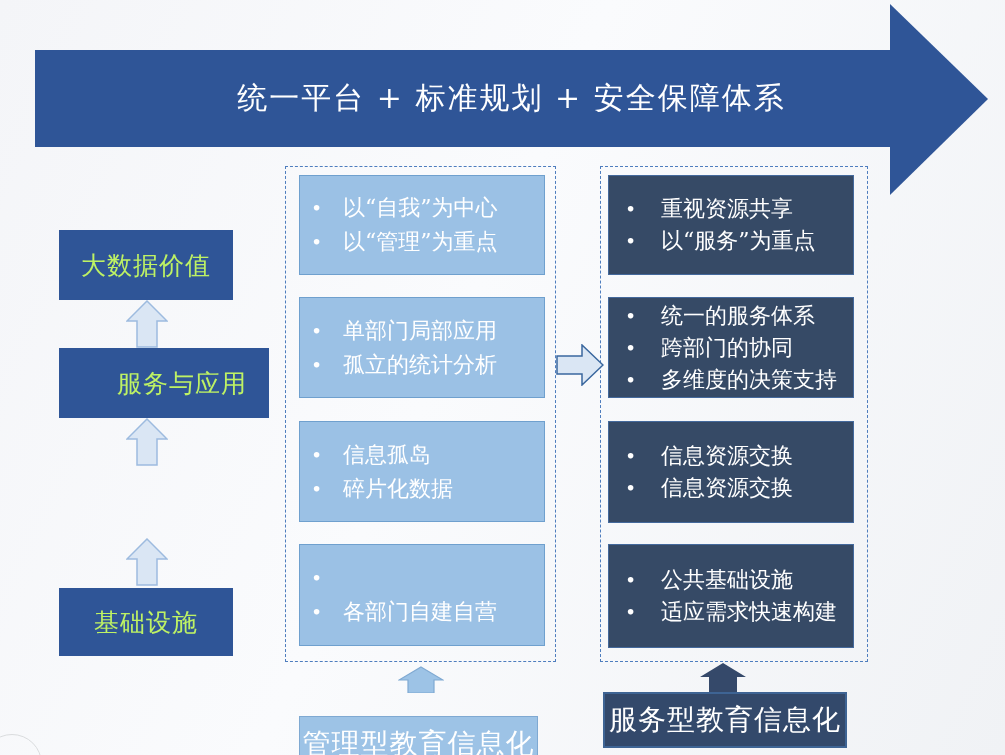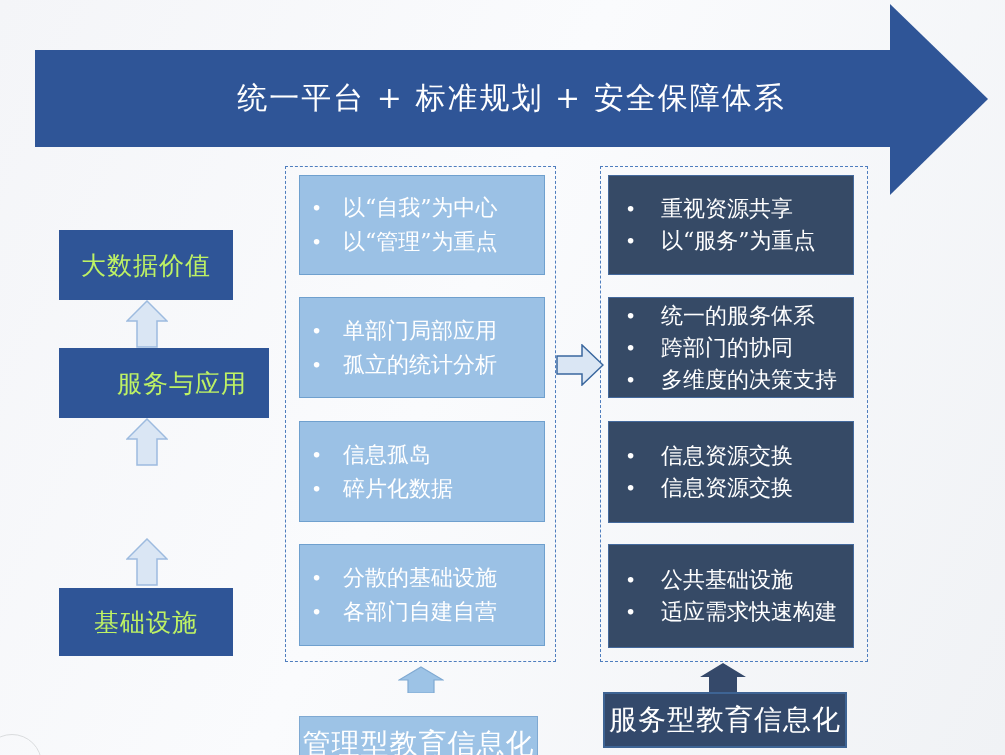--- a/index.html
+++ b/index.html
@@ -141,21 +141,20 @@
       <span>信息孤岛</span>
     </div>
     <div class="line">
       <span class="dot">•</span>
       <span>碎片化数据</span>
     </div>
   </div>
   <div class="cbox mbox m4">
     <div class="line">
       <span class="dot">•</span>
-      <span>分散的基础设施</span>
     </div>
     <div class="line">
       <span class="dot">•</span>
       <span>各部门自建自营</span>
     </div>
   </div>
 
   <svg class="mid-arrow" viewBox="0 0 48 42">
     <polygon points="1,12 26,12 26,1 47,21 26,41 26,30 1,30" fill="#DAE6F4" stroke="#3A679E" stroke-width="1.5"></polygon>
   </svg>

